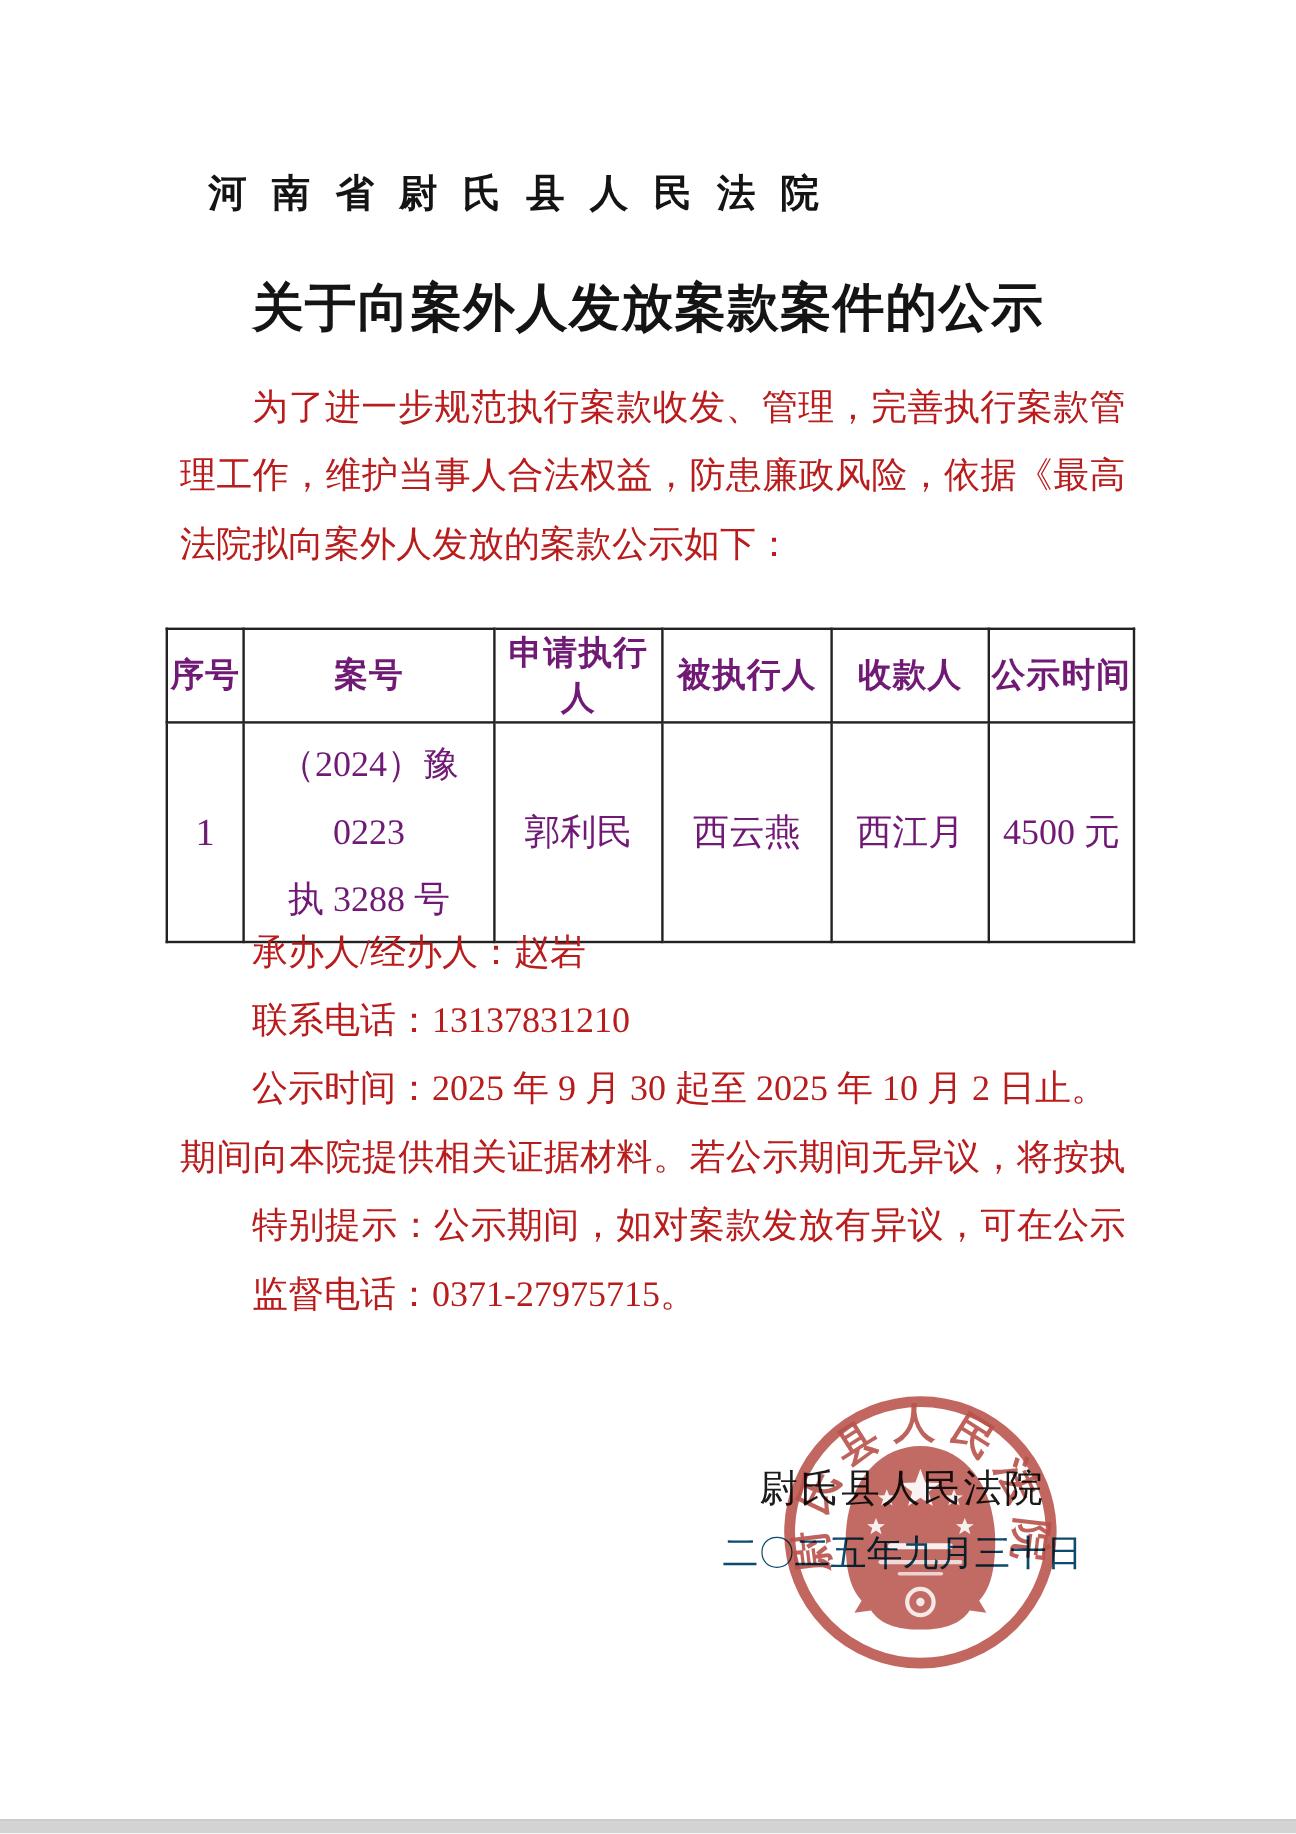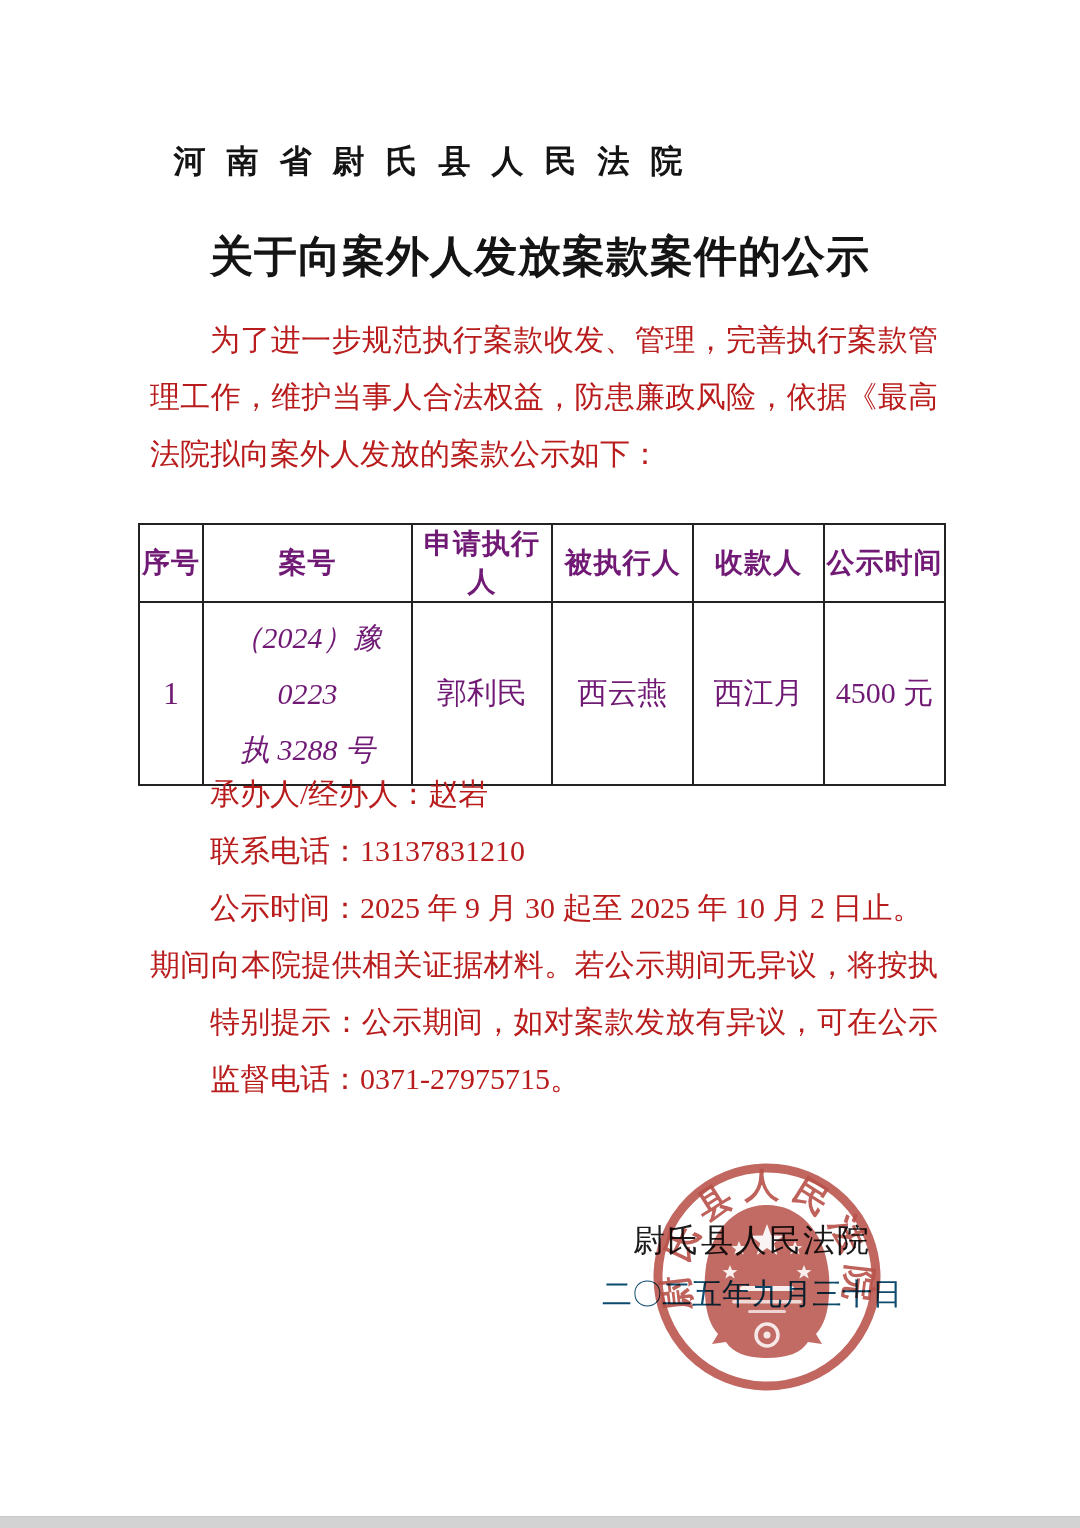--- a/index.html
+++ b/index.html
@@ -63,21 +63,21 @@
   }
   .cases-table th, .cases-table td {
     border: 2px solid #222222;
     text-align: center;
     vertical-align: middle;
     padding: 0;
   }
   .cases-table thead tr { height: 57px; }
   .cases-table tbody tr { height: 183px; }
   .cases-table th { font-size: 28px; font-weight: 700; letter-spacing: 1px; }
-  .case-no-line { line-height: 56px; font-style: italic; }
+  .case-no-line { line-height: 56px; }
   .seq-cell { font-size: 32px; }
   
   .sig-court {
     position: absolute;
     top: 1219px; left: 560px; width: 384px;
     text-align: center;
     font-size: 32px;
     letter-spacing: 2px;
     color: #1b1b1b;
     white-space: nowrap;

